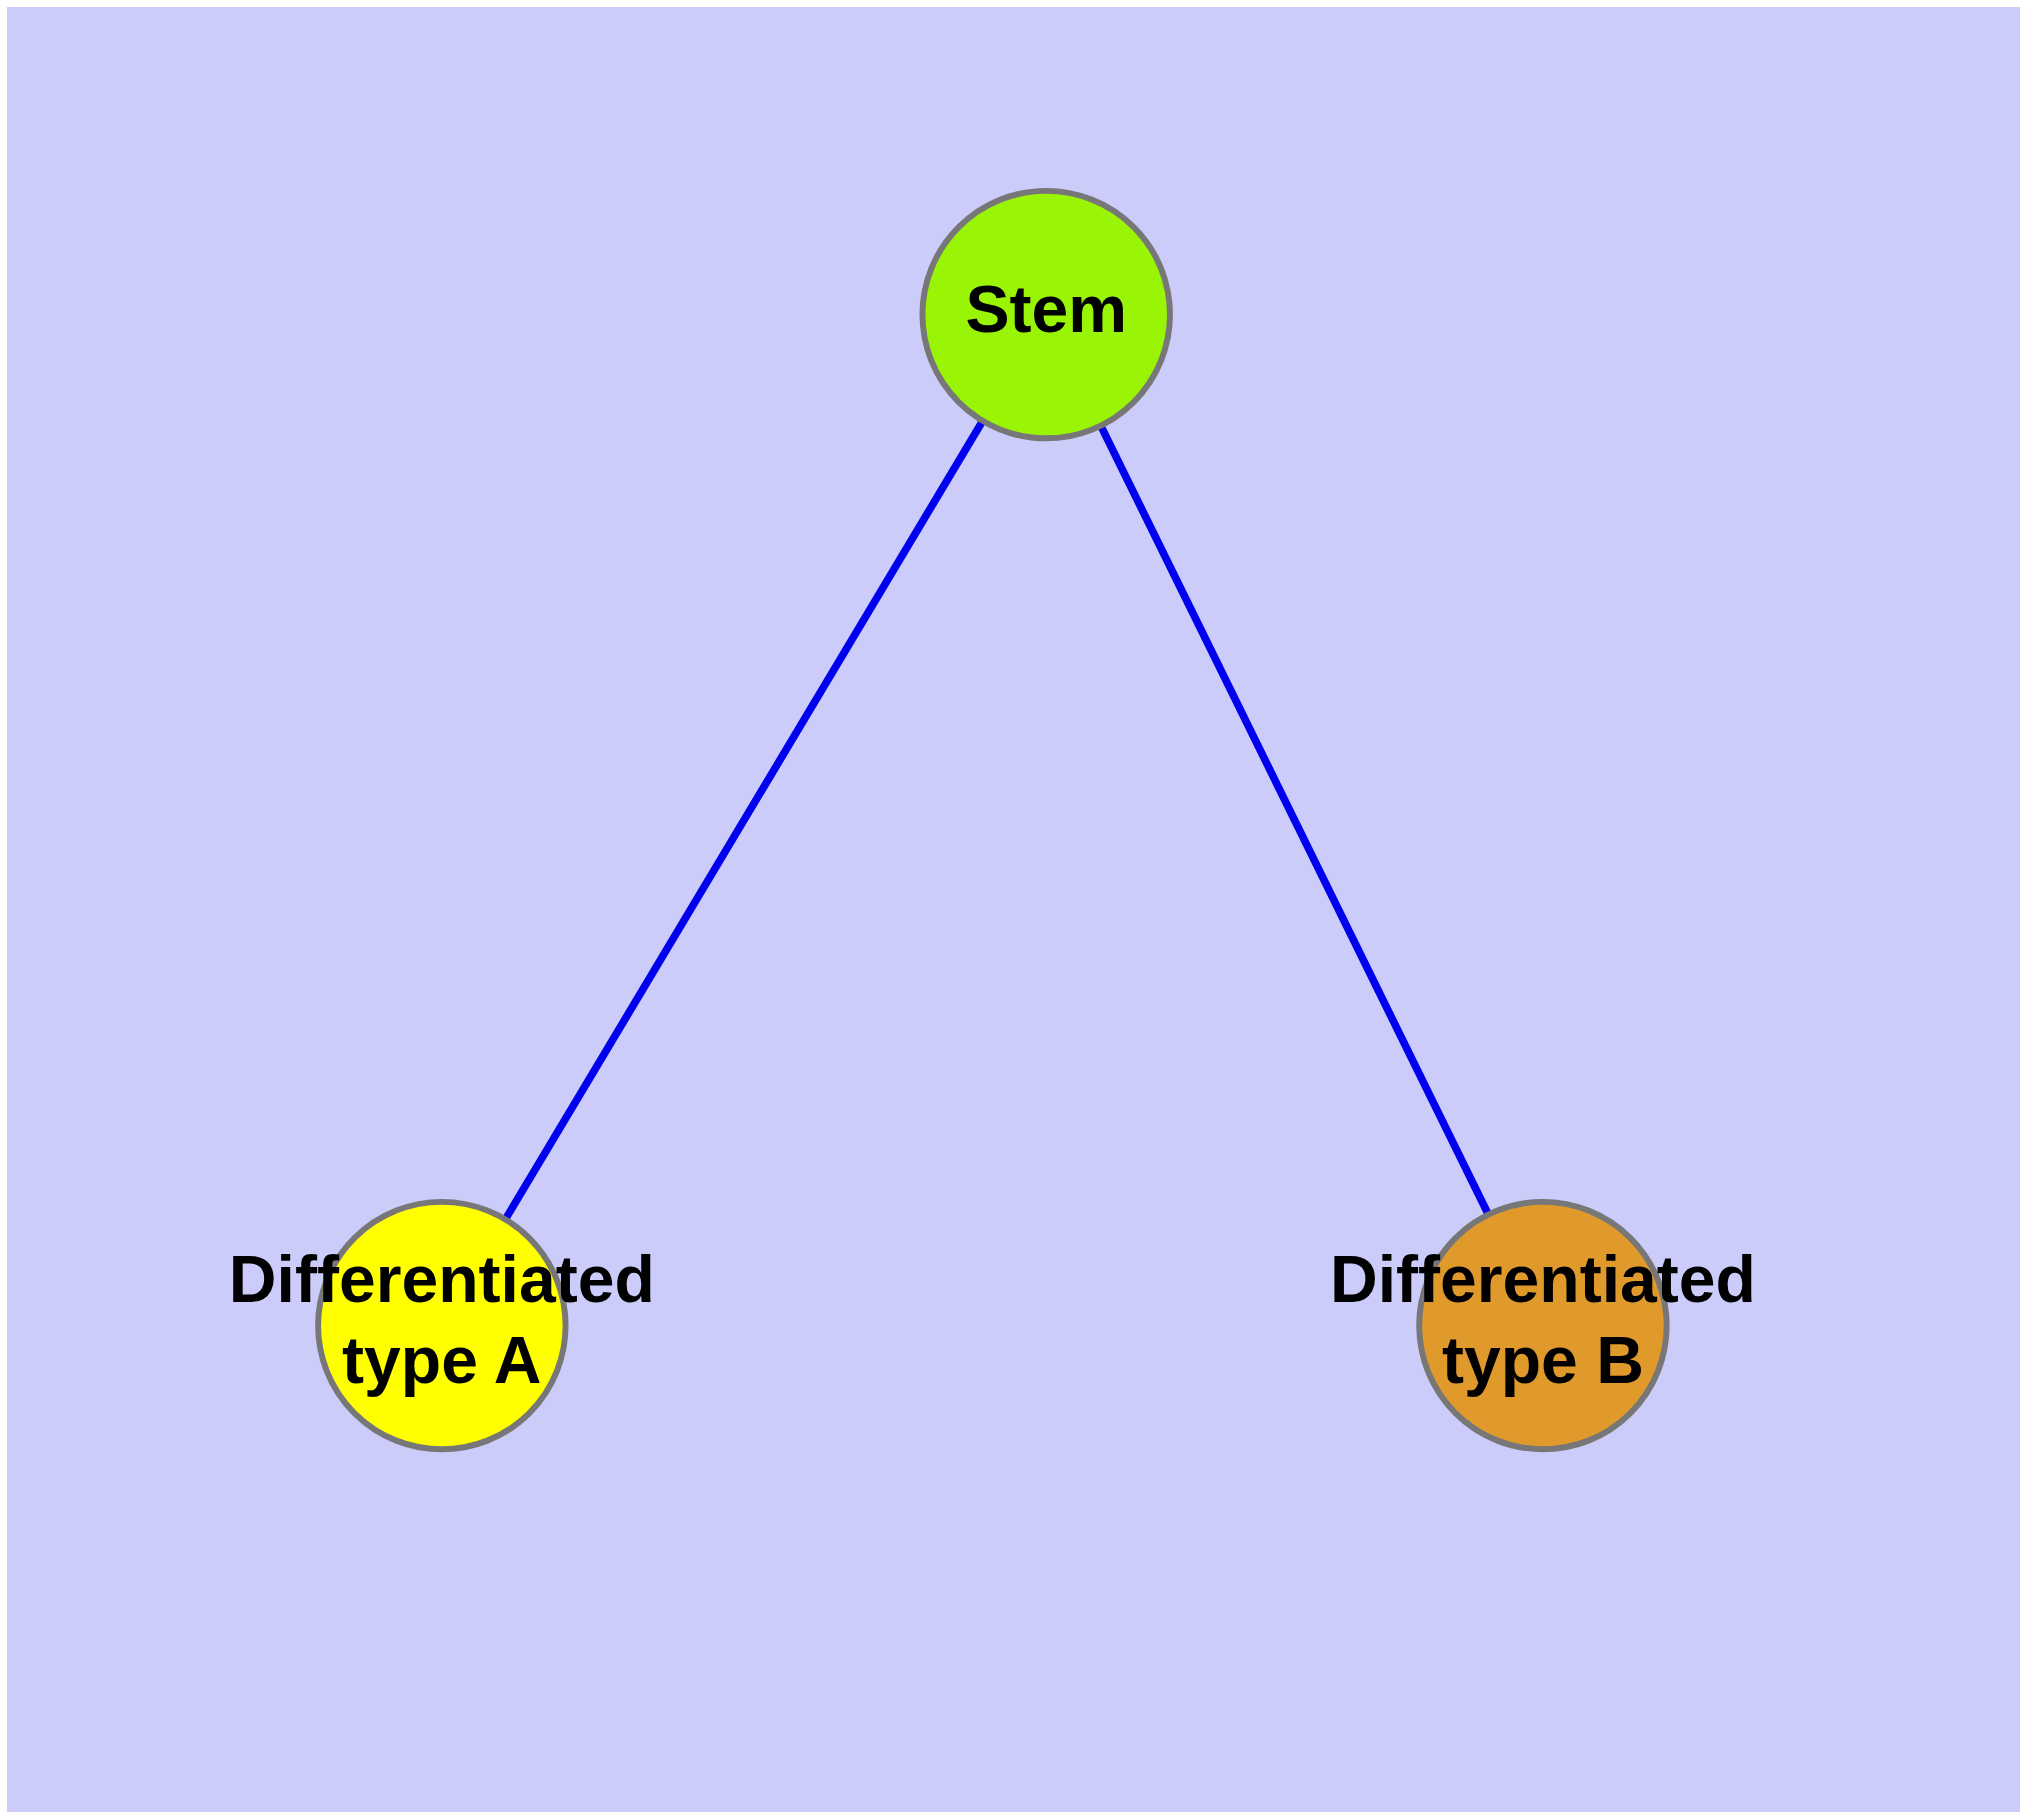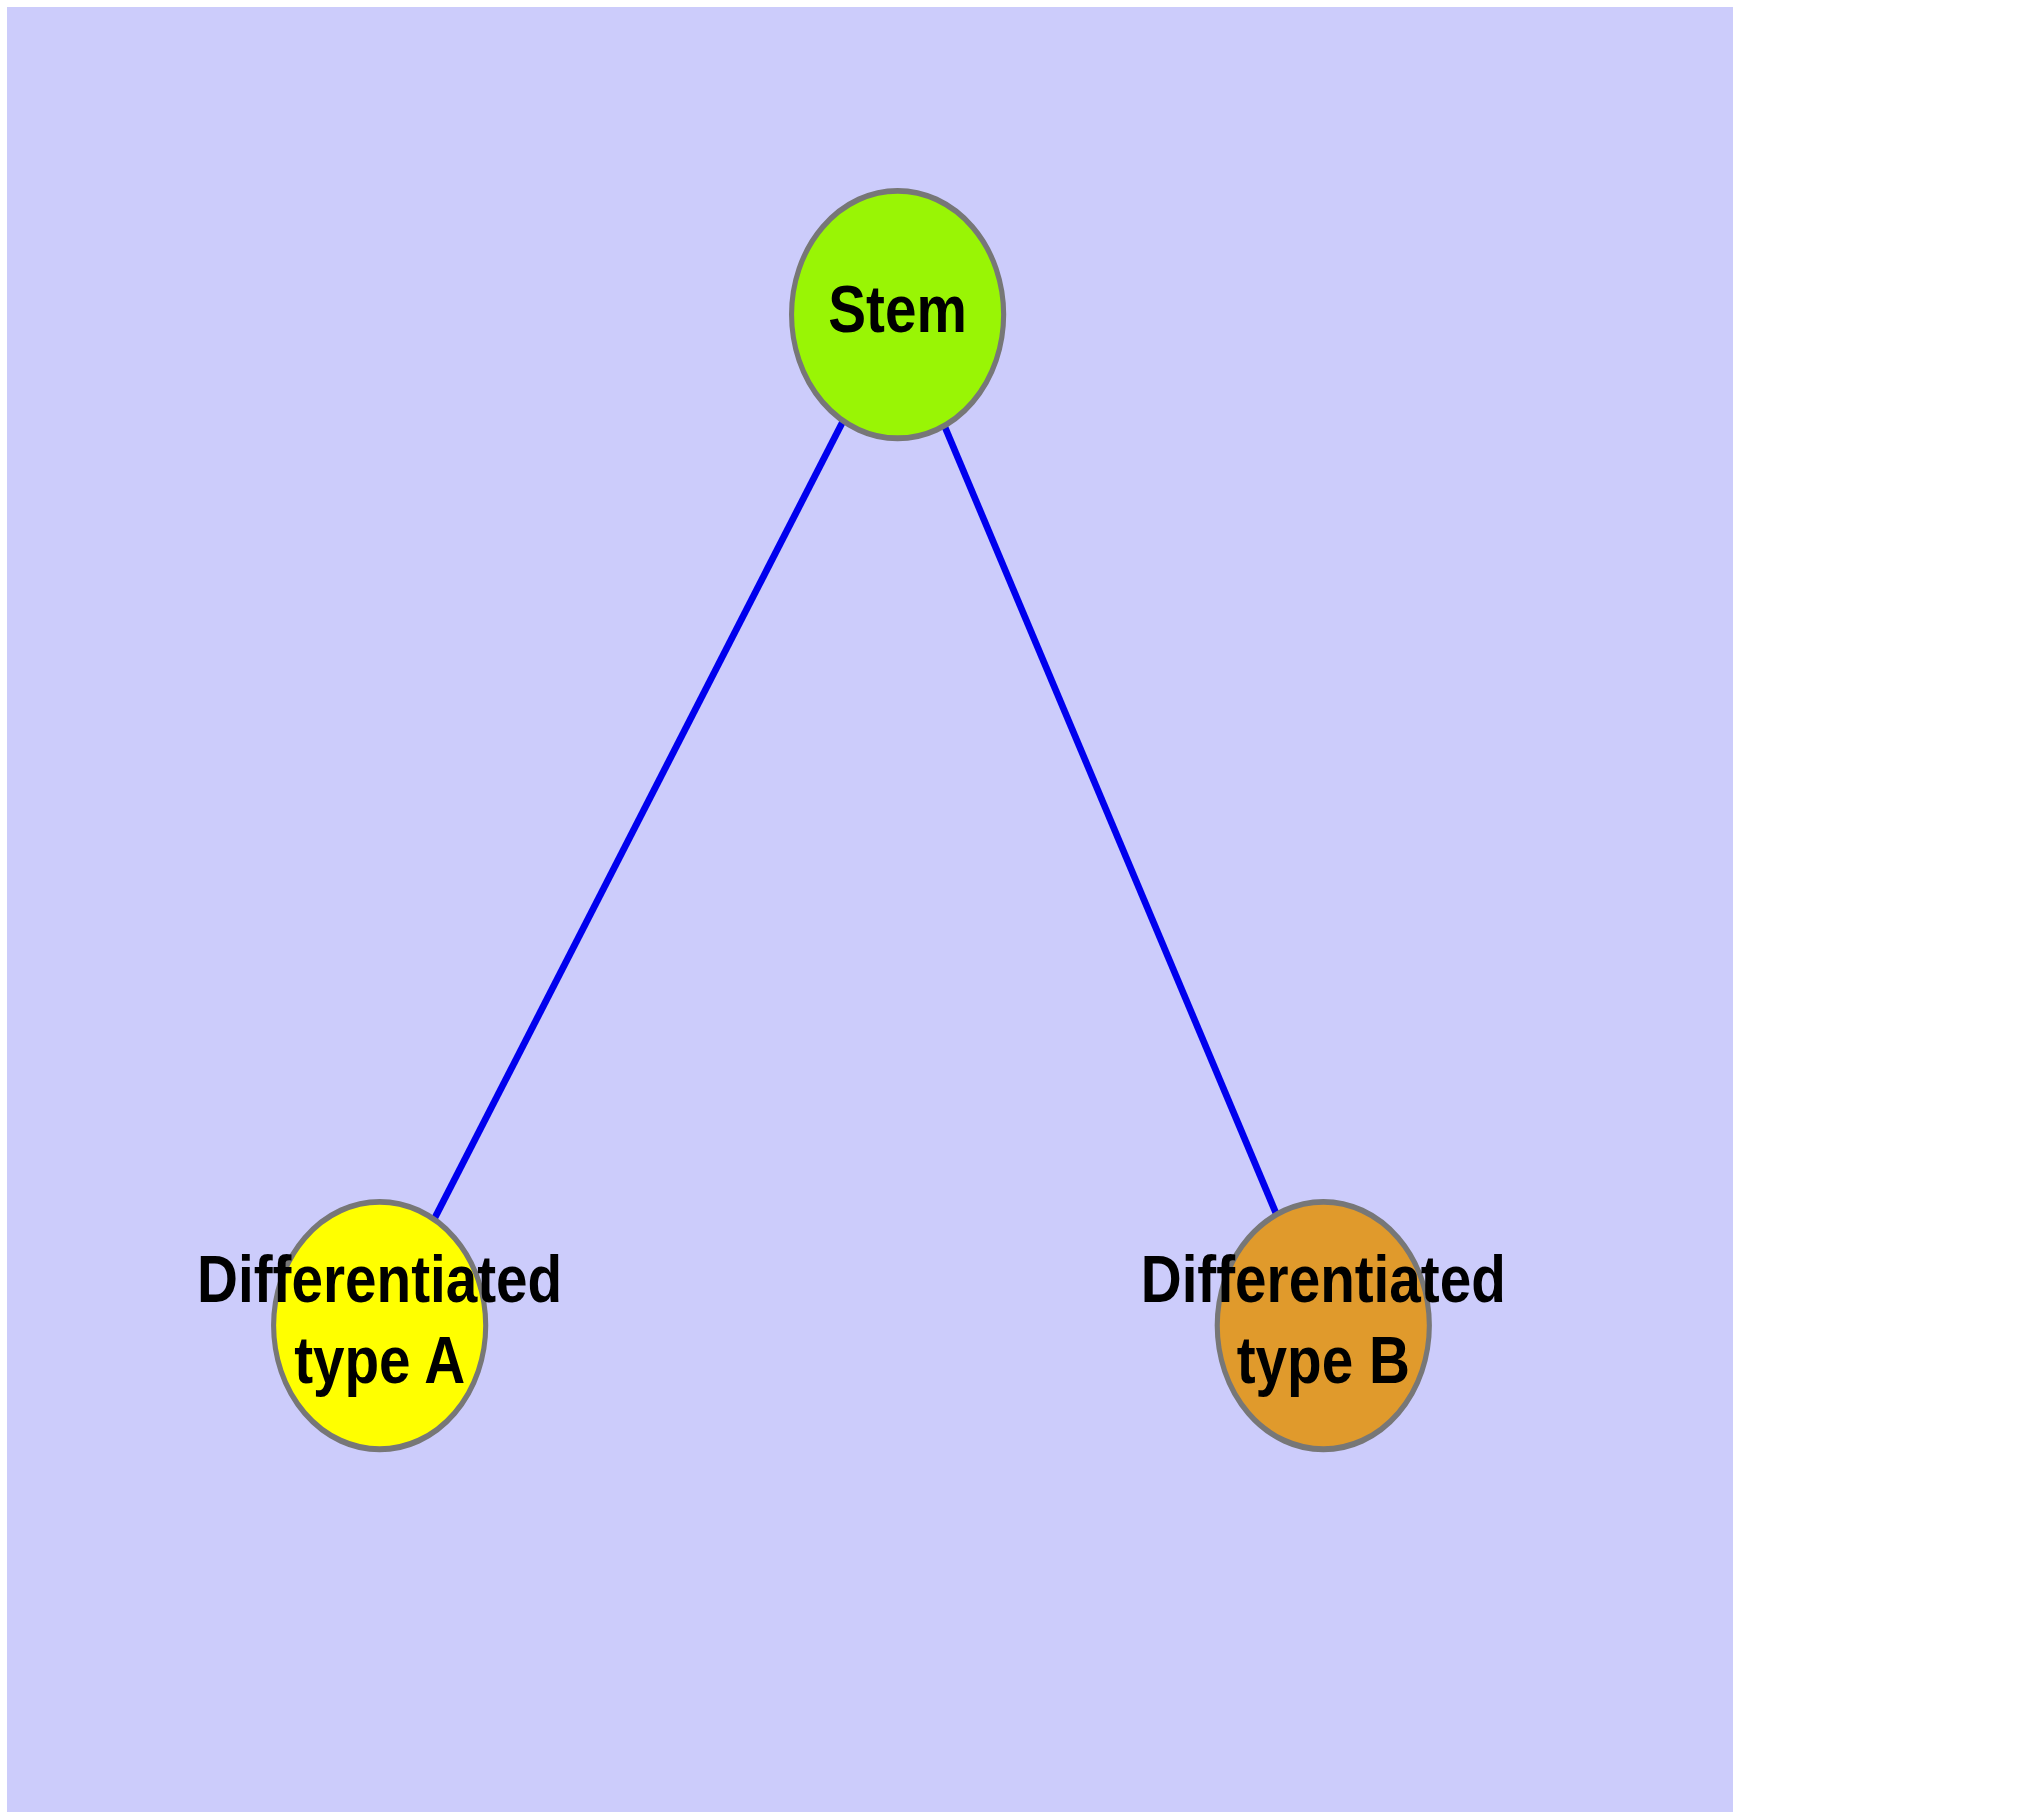--- a/index.html
+++ b/index.html
@@ -13,21 +13,21 @@
     width: 2021px;
     height: 1812px;
     background: #ffffff;
     overflow: hidden;
     font-family: "Liberation Sans", "DejaVu Sans", sans-serif;
   }
   #plot-area {
     position: absolute;
     left: 6.8px;
     top: 6.8px;
-    width: 1726px;
+    width: 2014px;
     height: 1805px;
     background: #ccccfb;
   }
   #graph-svg {
     position: absolute;
     left: 0;
     top: 0;
     width: 100%;
     height: 100%;
     display: block;

